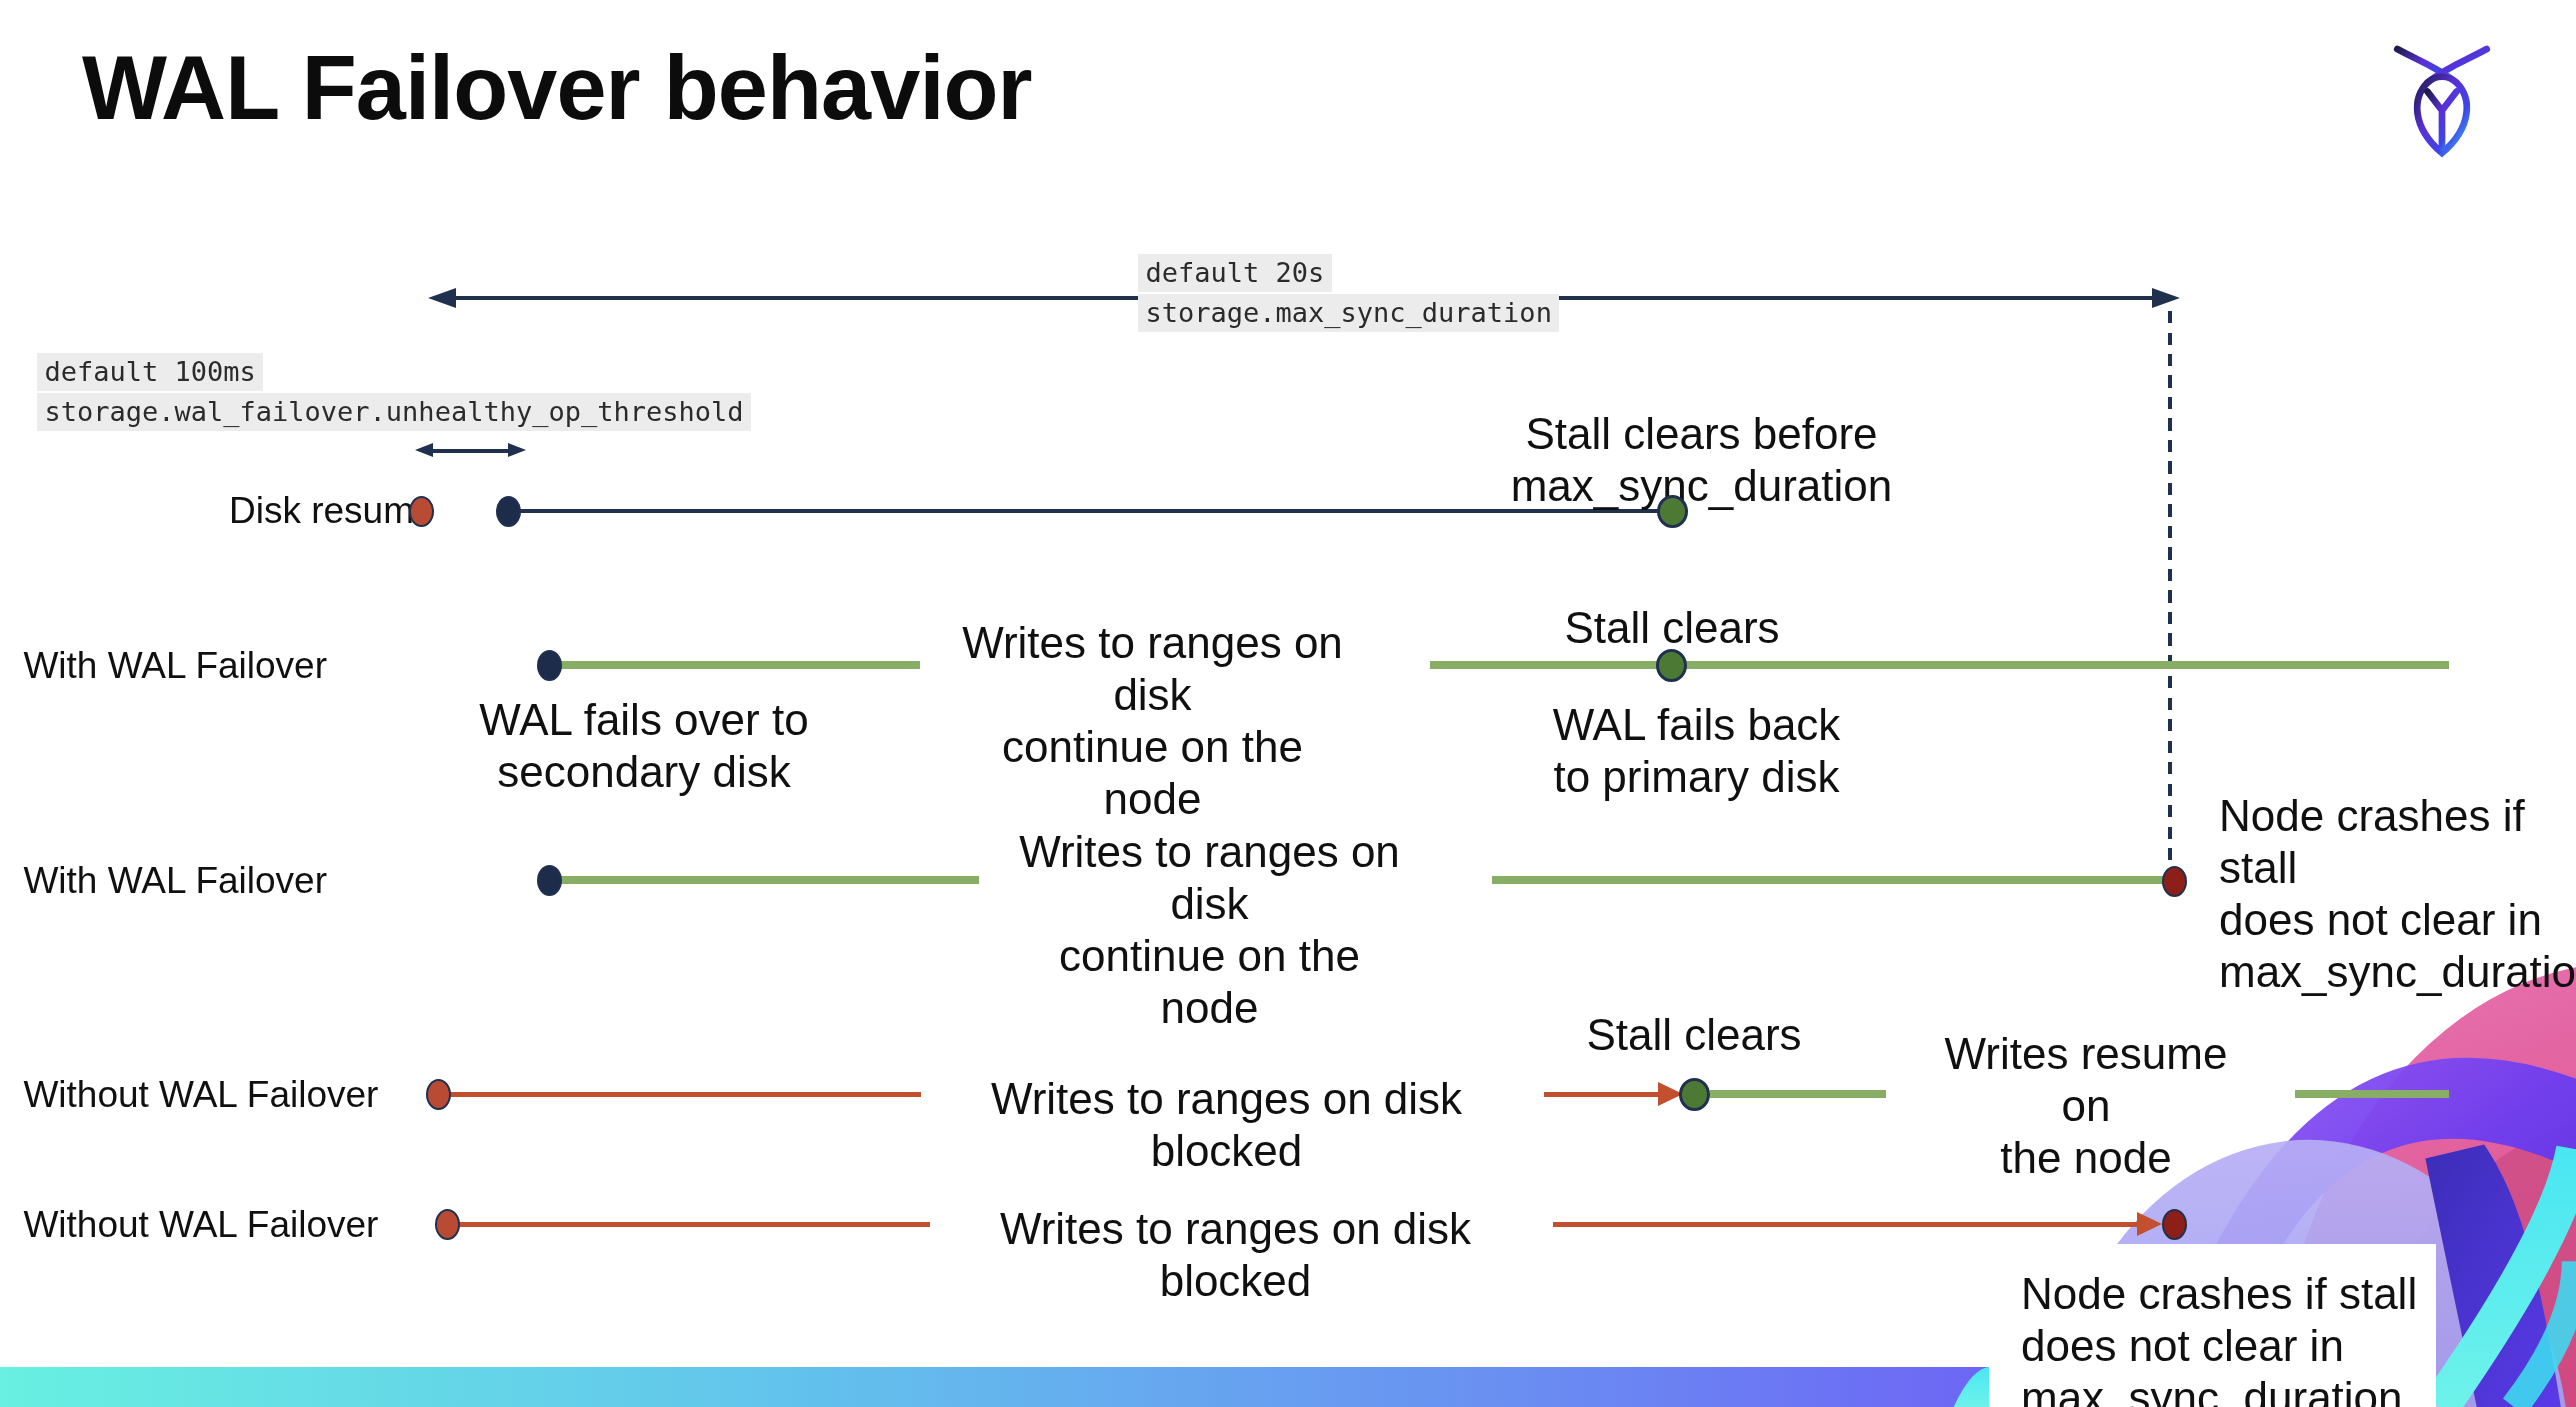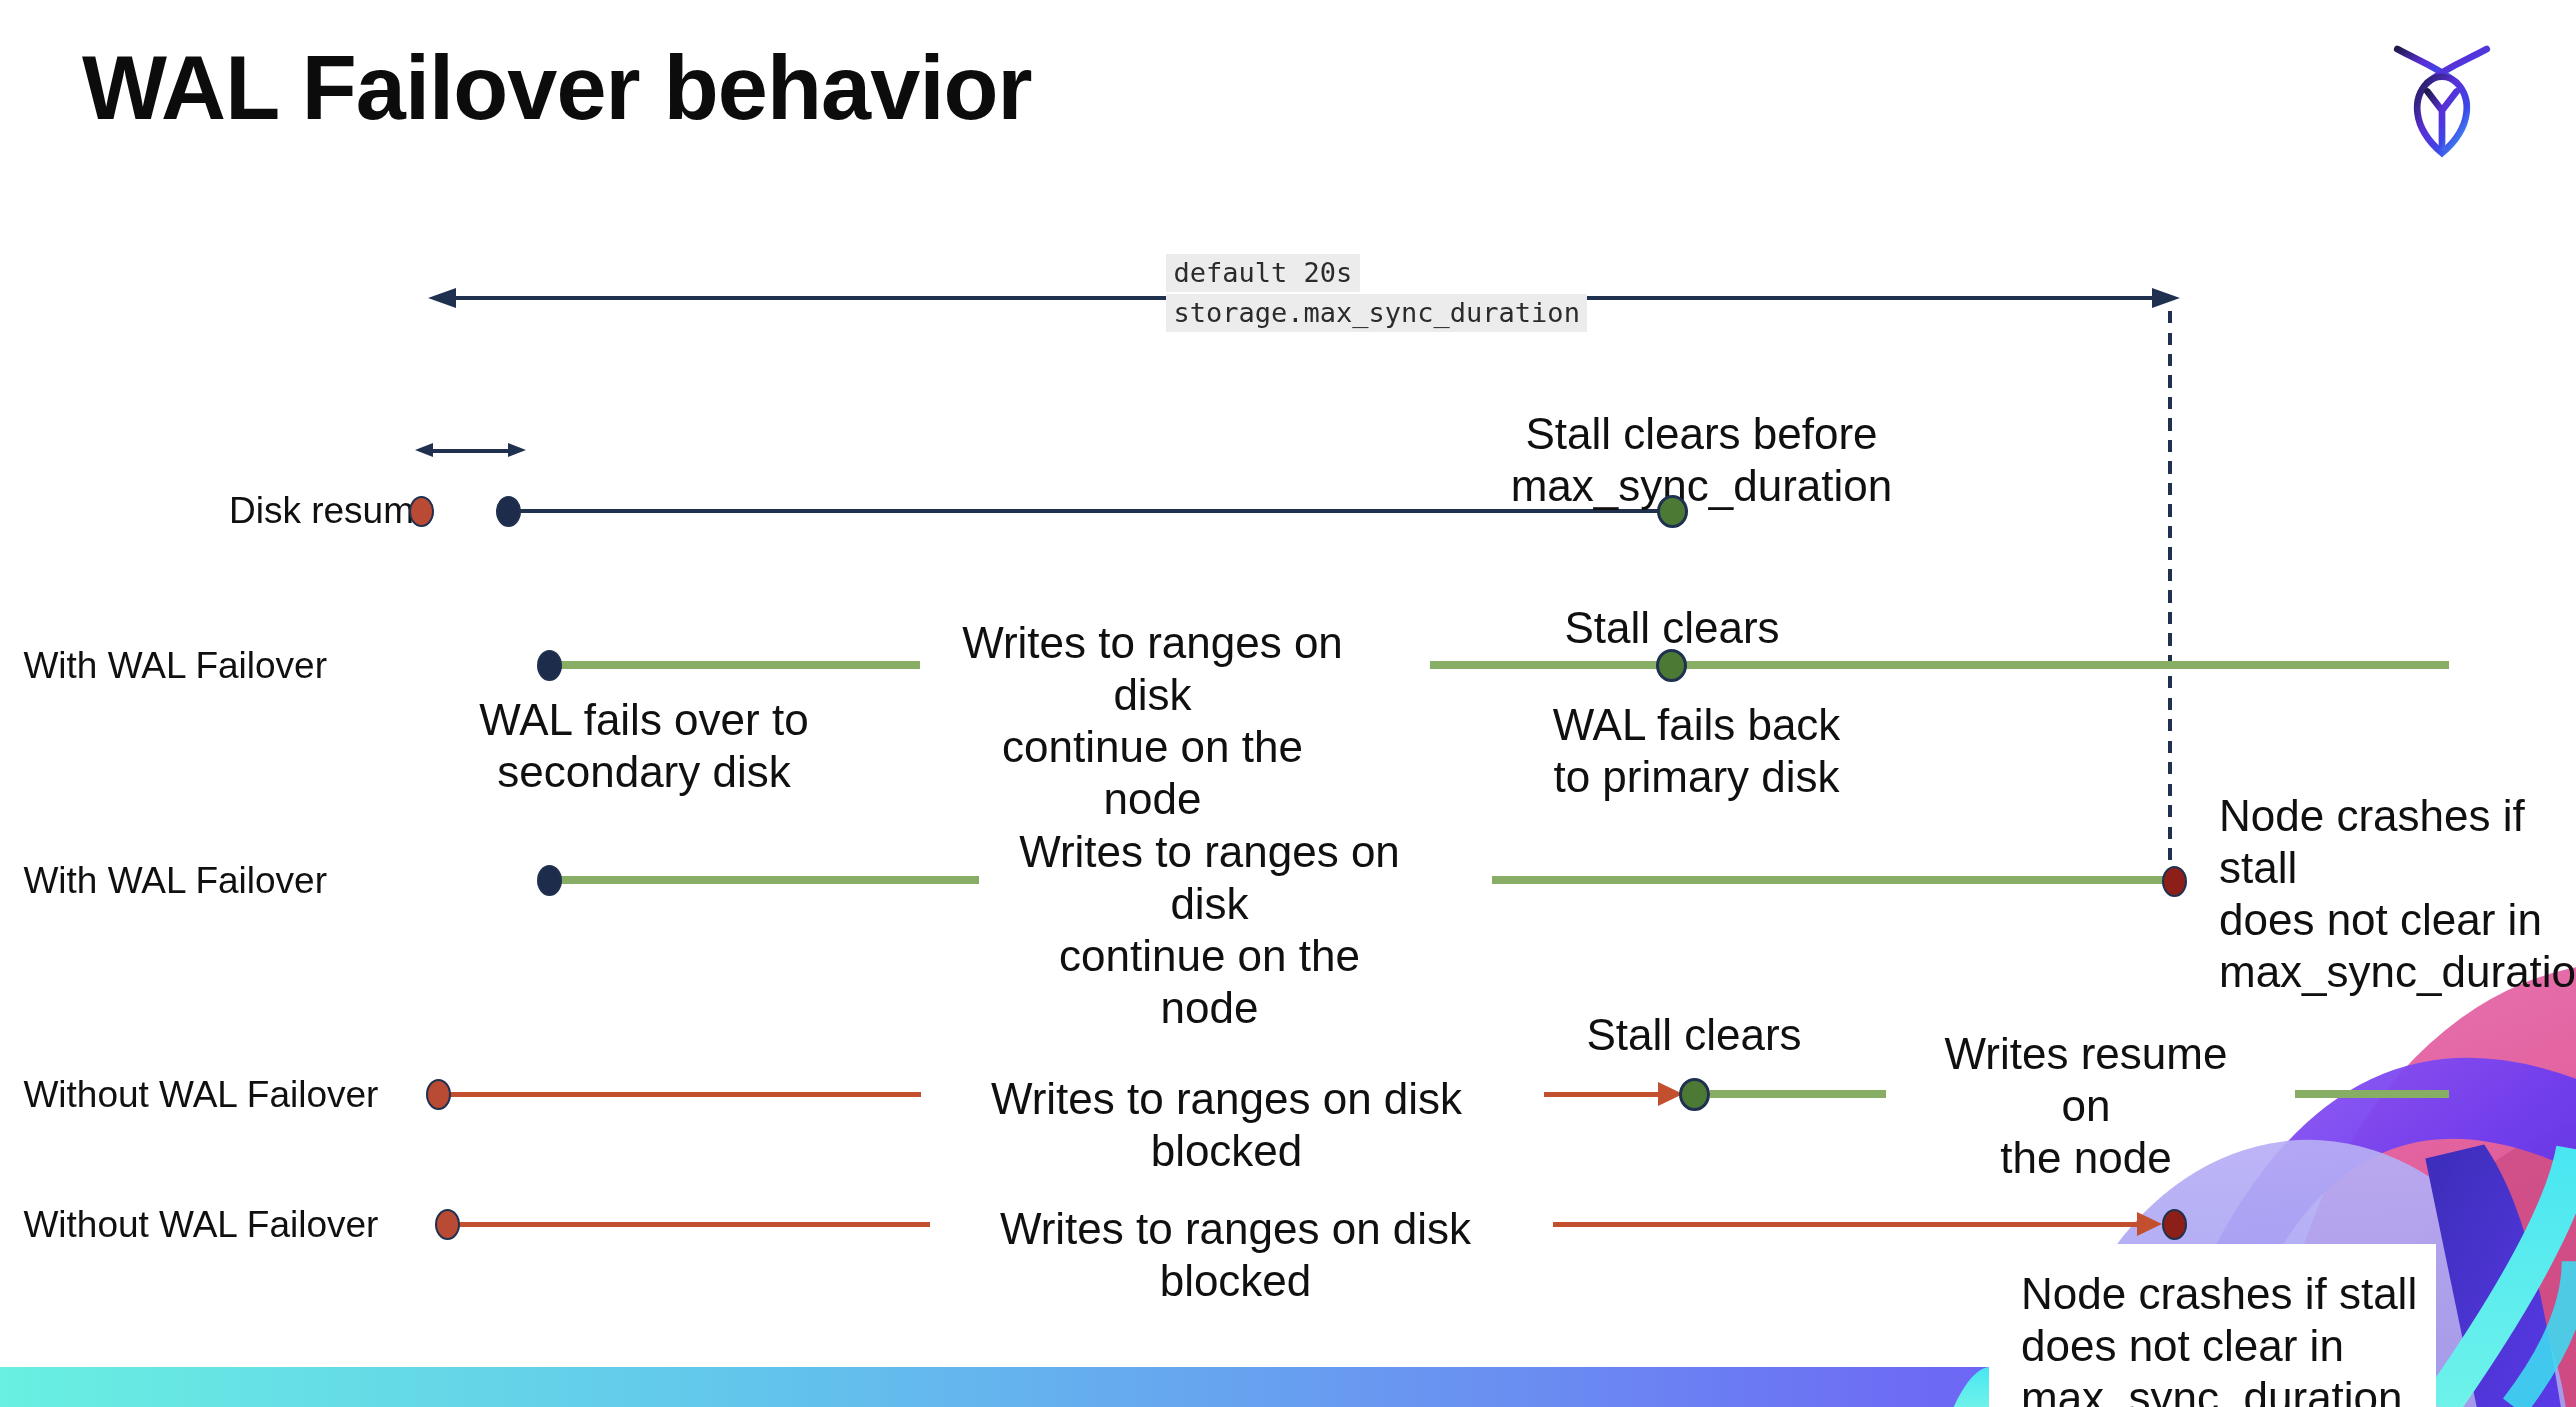--- a/index.html
+++ b/index.html
@@ -5,21 +5,21 @@
   html,body{margin:0;padding:0;background:#fff;}
   .stage{position:relative;width:2576px;height:1408px;background:#ffffff;overflow:hidden;
          font-family:"Liberation Sans",sans-serif;color:#111;}
   .abs{position:absolute;}
 
   
   .title{left:62px;top:37px;font-size:90px;font-weight:700;letter-spacing:-0.9px;color:#0c0c0c;z-index:5;margin-left:20px;}
 
   
   .code{font-family:"DejaVu Sans Mono","Liberation Mono",monospace;font-size:27px;color:#2b2b2b;z-index:6;line-height:1;}
-  .code span{display:inline-block;background:#ececec;padding:4.7px 7.5px 6.5px 7.5px;margin-left:28px;}
+  .code span{display:inline-block;background:#ececec;padding:4.7px 7.5px 6.5px 7.5px;}
   .code .l2{margin-top:1.9px;}
 
   
   .hline{height:3.7px;background:#203150;z-index:4;}
   .gline{height:8.4px;background:#88ad65;z-index:4;}
   .rline{height:4.7px;background:#c24f2e;z-index:4;}
   .tri{width:0;height:0;z-index:4;}
   .tri.nleft {border-top:10.3px solid transparent;border-bottom:10.3px solid transparent;border-right:28px solid #203150;}
   .tri.nright{border-top:10.3px solid transparent;border-bottom:10.3px solid transparent;border-left:28px solid #203150;}
   .tri.sleft {border-top:7.5px solid transparent;border-bottom:7.5px solid transparent;border-right:18.7px solid #203150;}
@@ -72,20 +72,24 @@
   </svg>
 
   <div class="abs hline" style="left:439px;top:296px;width:1733px;"></div>
   <div class="abs tri nleft" style="left:428px;top:288px;"></div>
   <div class="abs tri nright" style="left:2152px;top:288px;"></div>
   <div class="abs code" style="left:1138px;top:254px;">
     <span>default 20s</span><br>
     <span class="l2">storage.max_sync_duration</span>
   </div>
 
+  <div class="abs code" style="left:37px;top:353px;">
+    <span>default 100ms</span><br>
+    <span class="l2">storage.wal_failover.unhealthy_op_threshold</span>
+  </div>
   <div class="abs hline" style="left:428px;top:449px;width:80px;"></div>
   <div class="abs tri sleft" style="left:415px;top:443px;"></div>
   <div class="abs tri sright" style="left:508px;top:443px;"></div>
 
   <div class="abs vdash" style="left:2168px;top:311px;height:555px;"></div>
 
   <div class="abs lbl" style="left:229px;top:490px;">Disk resume</div>
   <div class="abs hline" style="left:514px;top:509px;width:1157px;"></div>
   <div class="abs dot red" style="left:409px;top:496px;"></div>
   <div class="abs dot navy" style="left:496px;top:496px;"></div>

